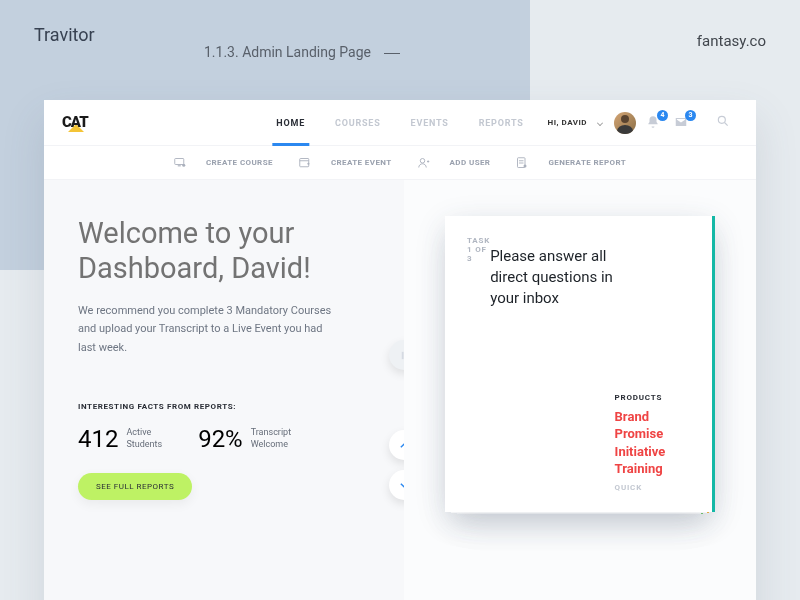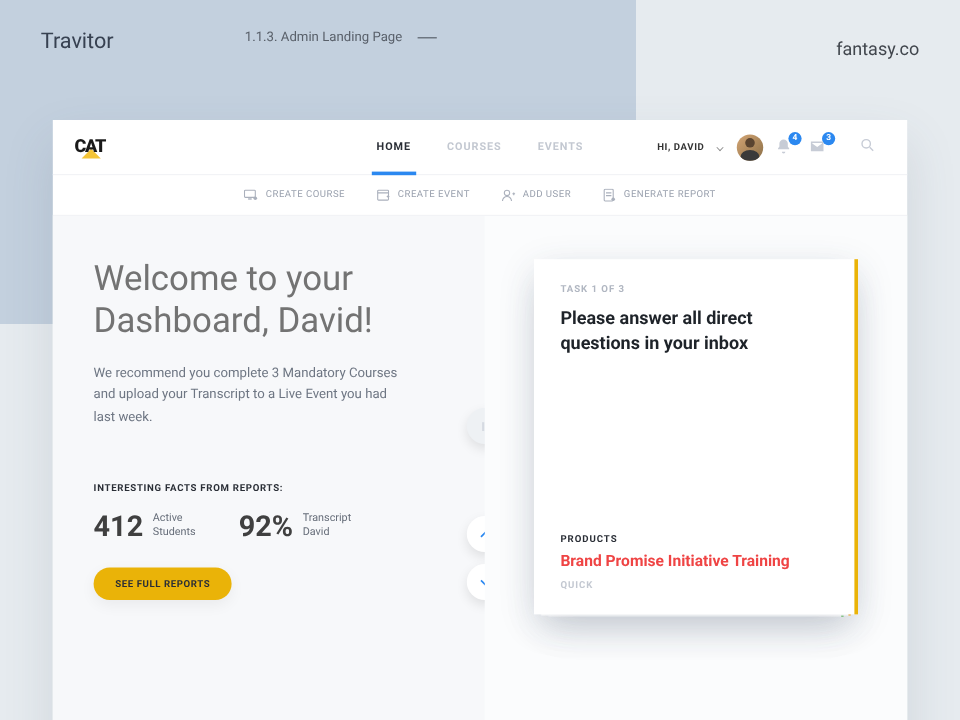--- a/index.html
+++ b/index.html
@@ -31,23 +31,23 @@
     color: #374151;
   }
   .page-header .meta {
     font-size: 11px;
     color: #5b6b7a;
     margin-top: 6px;
     line-height: 1.5;
   }
   .page-header .crumb {
     position: absolute;
-    top: 0;
+    top: 20px;
     left: 170px;
-    font-size: 11px;
+    font-size: 14px;
     color: #59606a;
   }
   .page-header .crumb-dash {
     display: inline-block;
     width: 16px;
     height: 1px;
     background: #59606a;
     vertical-align: middle;
     margin-left: 10px;
   }
@@ -223,23 +223,24 @@
   .quickbar {
     height: 34px;
     border-bottom: 1px solid #f2f3f6;
     display: flex;
     align-items: center;
     justify-content: center;
     gap: 26px;
   }
   .quick-item {
     display: flex;
-    gap: 6px;
-    font-size: 8px;
-    font-weight: 400;
+    align-items: center;
+    gap: 20px;
+    font-size: 8px;
+    font-weight: 700;
     letter-spacing: 0.4px;
     color: #9aa1ae;
     cursor: pointer;
     text-transform: uppercase;
   }
   .quick-item .qicon {
     width: 12px;
     height: 12px;
     position: relative;
   }
@@ -292,37 +293,37 @@
     margin-top: 14px;
     align-items: center;
   }
   .stat {
     display: flex;
     align-items: center;
     gap: 8px;
   }
   .stat .num {
     font-size: 24px;
-    font-weight: 700;
-    color: #404040;
+    font-weight: 400;
+    color: #000000;
   }
   .stat .sl {
     font-size: 9px;
     color: #666d79;
     line-height: 1.3;
   }
   .reports-btn {
     margin-top: 20px;
     display: inline-flex;
     align-items: center;
     padding: 9px 18px;
     border-radius: 20px;
-    background: #eab308;
-    font-size: 8px;
-    font-weight: 700;
+    background: #bef264;
+    font-size: 8px;
+    font-weight: 400;
     letter-spacing: 0.5px;
     color: #2a2e36;
     box-shadow: 0 4px 12px rgba(0,0,0,0.06);
     cursor: pointer;
   }
 
   .nav-btn {
     position: absolute;
     right: -15px;
     width: 30px;
@@ -347,36 +348,36 @@
   }
   .card {
     position: absolute;
     background: #fff;
     box-shadow: 0 8px 30px rgba(60, 72, 95, 0.12);
   }
   .card.c3 { top: 18px; left: 12px; right: 12px; height: 280px; border-right: 2px solid #77c972; }
   .card.c2 { top: 9px; left: 6px; right: 6px; height: 288px; border-right: 2px solid #f0b043; }
   .card.c1 {
     top: 0; left: 0; right: 0; height: 296px;
-    border-right: 3px solid #eab308;
+    border-right: 3px solid #14b8a6;
     padding: 20px 22px;
     display: flex;
-    flex-direction: column;
+    flex-direction: row;
   }
   .task-count {
     font-size: 8px;
     font-weight: 700;
     letter-spacing: 0.8px;
     color: #b0b6c1;
     text-transform: uppercase;
   }
   .task-title {
     font-size: 15px;
     color: #1e2329;
-    font-weight: 700;
+    font-weight: 400;
     margin-top: 10px;
     line-height: 1.4;
   }
   .task-bottom {
     margin-top: auto;
   }
   .task-section-label {
     font-size: 8px;
     font-weight: 700;
     letter-spacing: 0.8px;
@@ -419,20 +420,21 @@
   <div class="app-topbar">
     <div class="logo-cat">
       <span class="tri"></span>
       <span class="word">CAT</span>
     </div>
 
     <div class="nav">
       <div class="nav-item active">HOME</div>
       <div class="nav-item">COURSES</div>
       <div class="nav-item">EVENTS</div>
+      <div class="nav-item">REPORTS</div>
     </div>
 
     <div class="topbar-right">
       <span class="user-label">HI, DAVID</span>
       <span class="chev-down"></span>
       <div class="avatar"></div>
 
       <div class="icon-btn">
         <span>
           <svg viewBox="0 0 24 24" width="14" height="14">
@@ -521,21 +523,21 @@
           <span class="num">412</span>
           <span class="sl">
             <span>Active</span><br>
             <span>Students</span>
           </span>
         </div>
         <div class="stat">
           <span class="num">92%</span>
           <span class="sl">
             <span>Transcript</span><br>
-            <span>David</span>
+            <span>Welcome</span>
           </span>
         </div>
       </div>
       <div class="reports-btn">SEE FULL REPORTS</div>
 
       <div class="nav-btn pause">
         <span>
           <svg viewBox="0 0 12 12">
               <rect x="3" y="2" width="2" height="8" fill="#d5dae2"></rect>
               <rect x="7" y="2" width="2" height="8" fill="#d5dae2"></rect>

